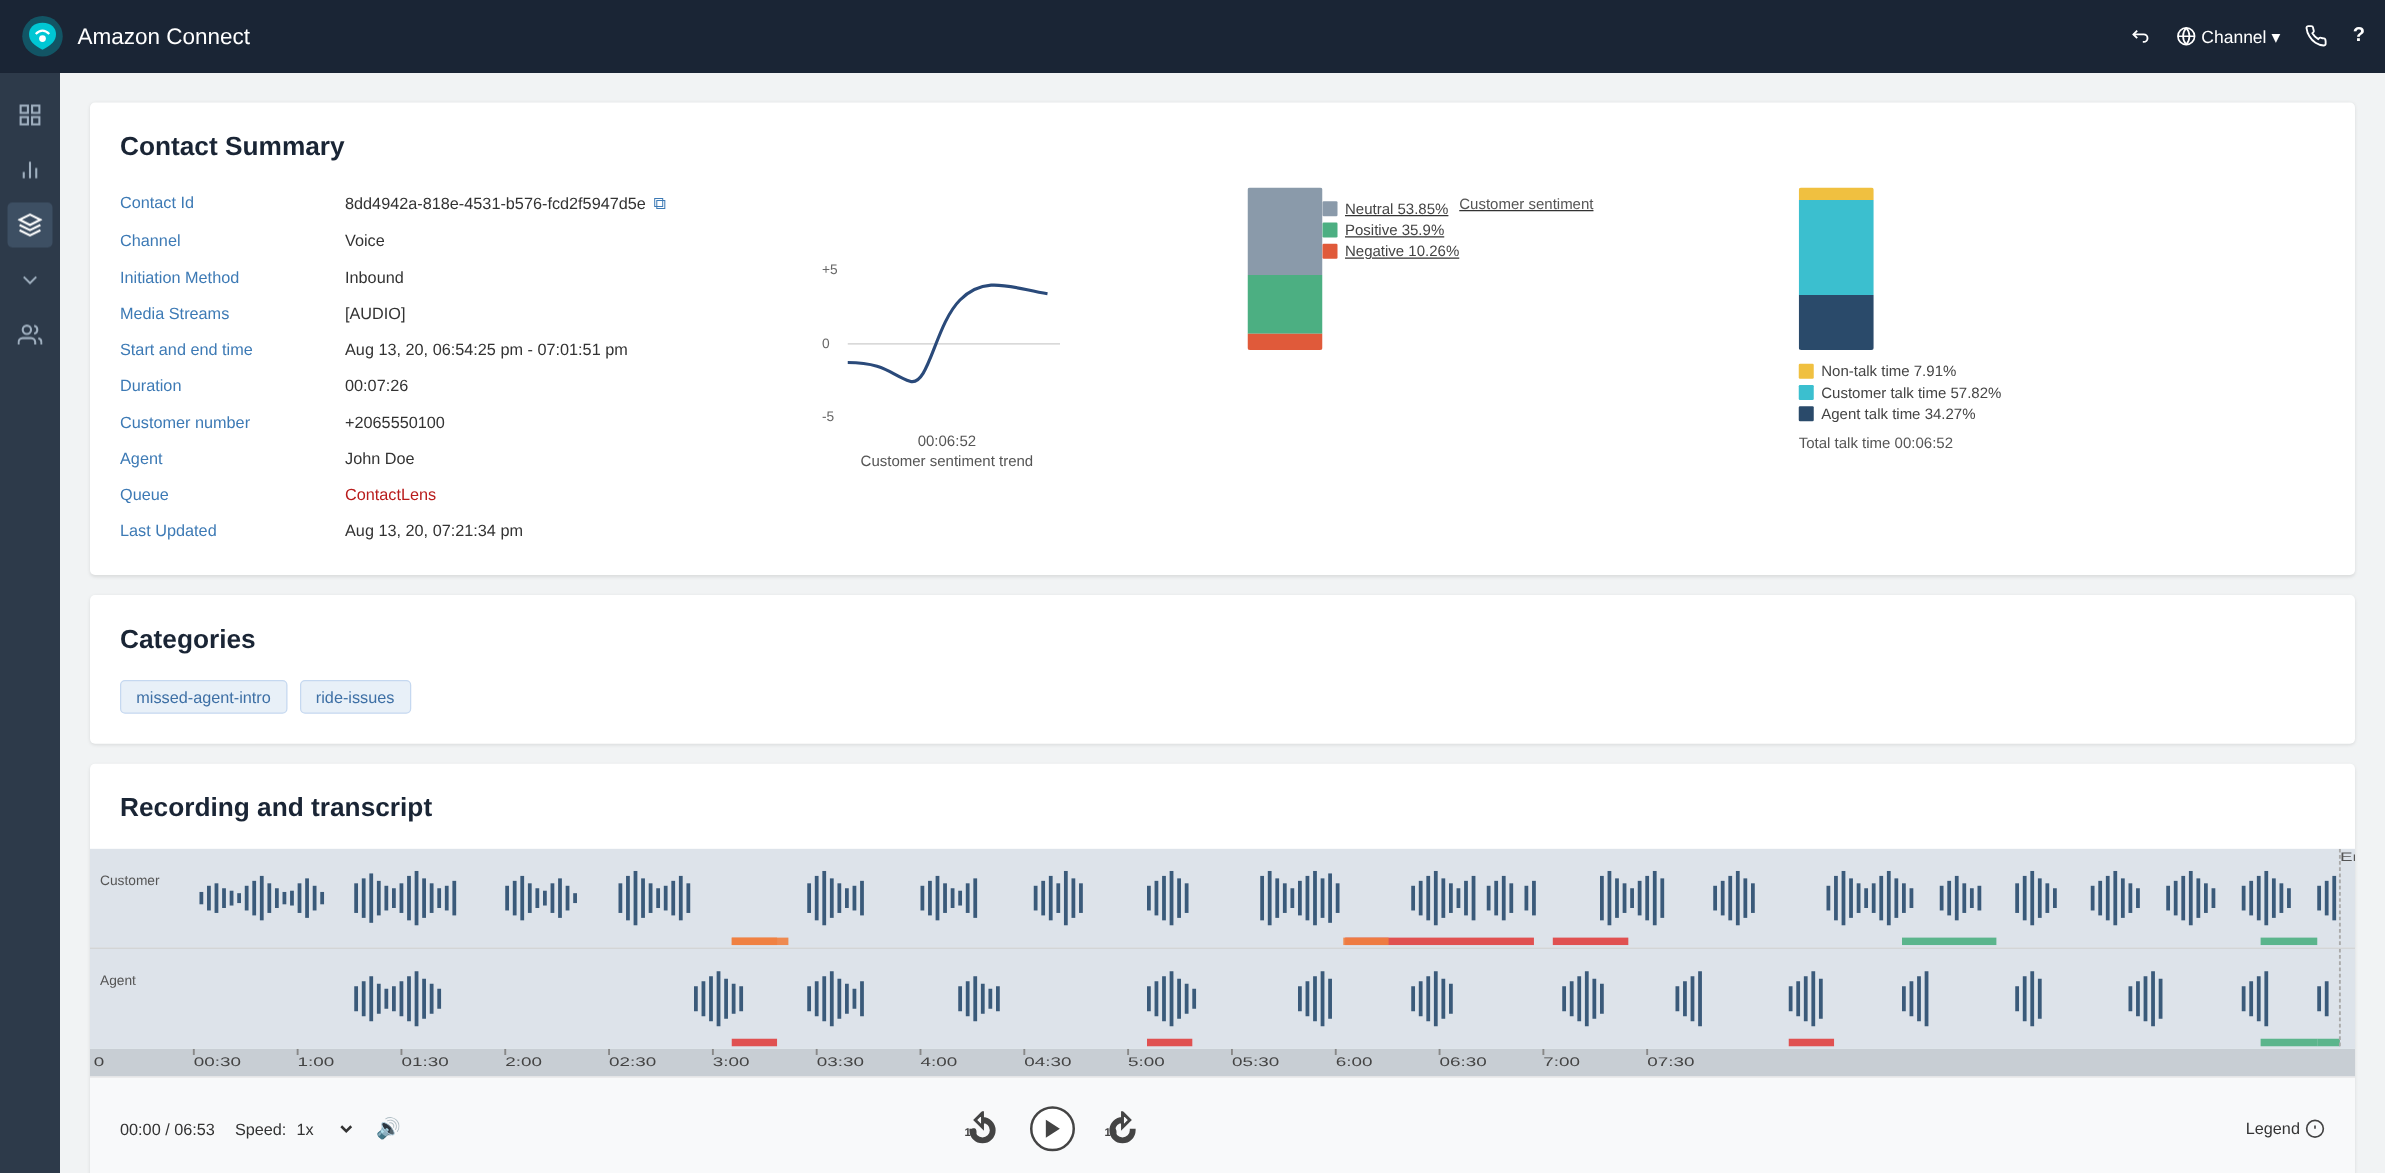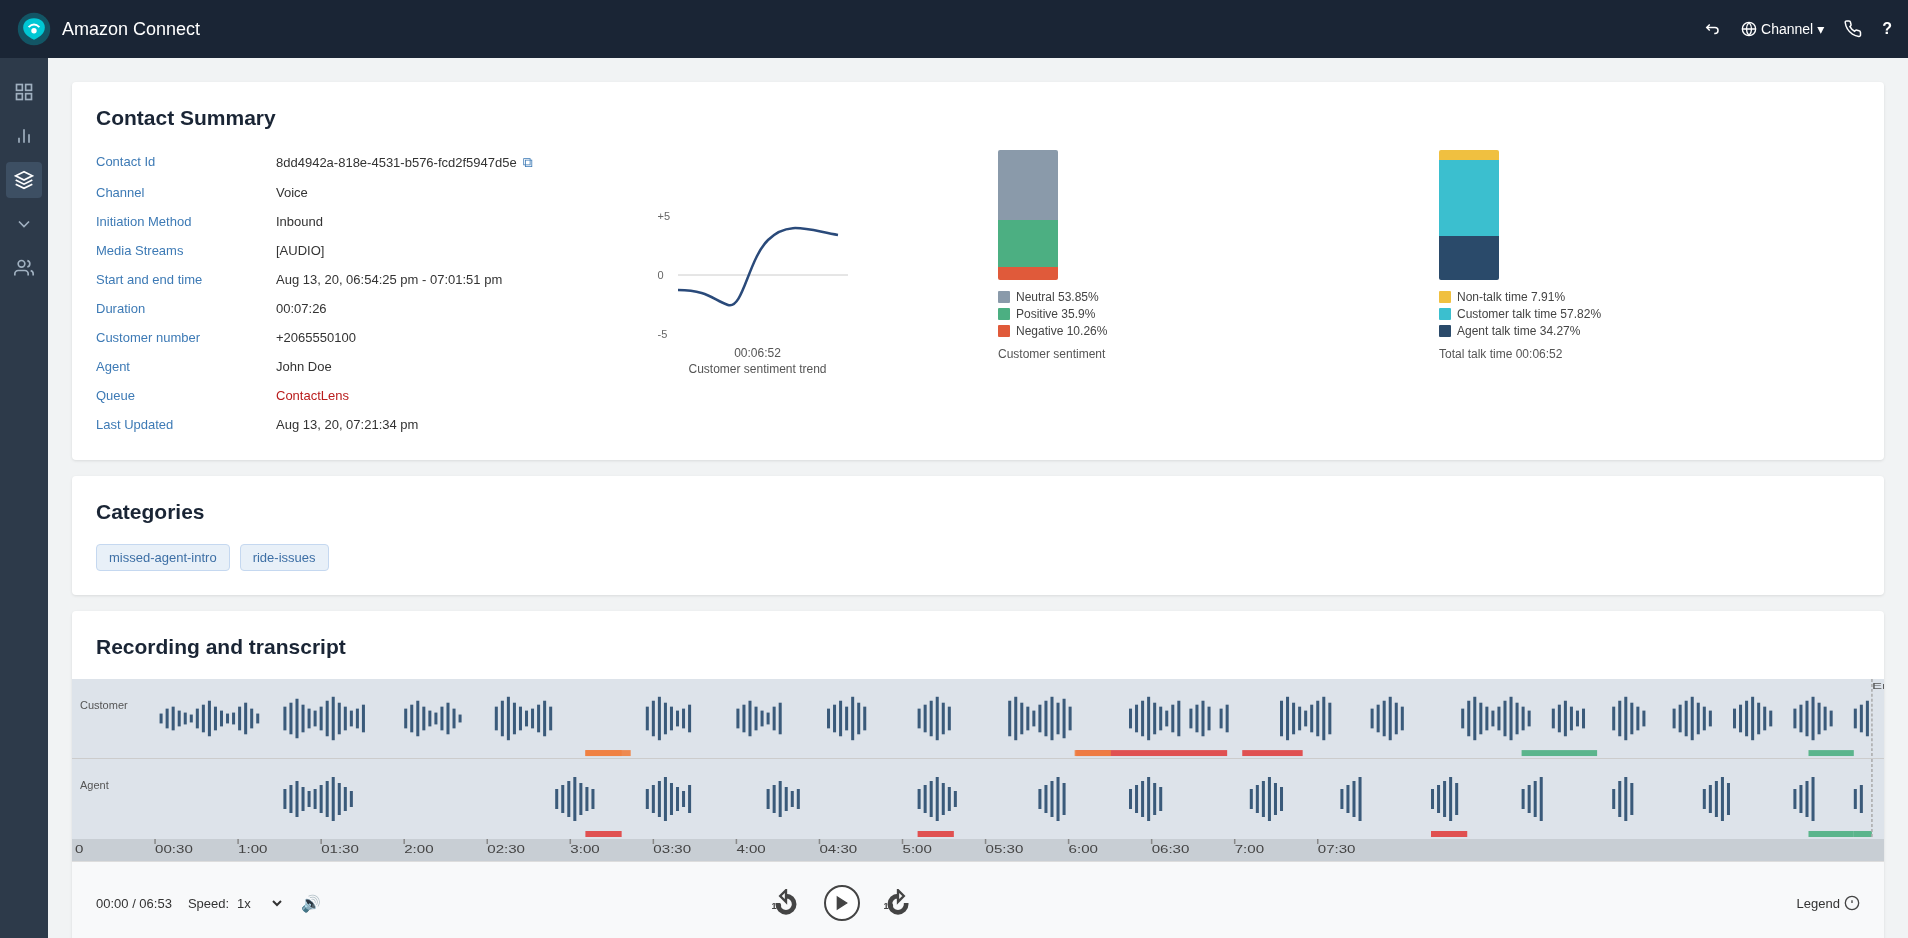--- a/index.html
+++ b/index.html
@@ -172,23 +172,24 @@
     }
     .chart-subtitle {
       font-size: 12px;
       color: #555;
       margin-top: 2px;
     }
 
     
     .sentiment-bar-area {
       display: flex;
-      flex-direction: column;
+      flex-direction: row;
       align-items: flex-start;
       padding: 0 20px;
+      text-decoration: underline;
     }
     .sentiment-bar {
       width: 60px;
       height: 130px;
       display: flex;
       flex-direction: column;
       overflow: hidden;
       border-radius: 2px;
     }
     .bar-neutral { background: #8a9aaa; }
@@ -350,21 +351,21 @@
       font-size: 22px;
       color: #444;
       display: flex;
       align-items: center;
       gap: 2px;
       font-weight: bold;
     }
     .legend-btn {
       margin-left: auto;
       display: flex;
-      align-items: center;
+      align-items: flex-start;
       gap: 4px;
       font-size: 13px;
       color: #333;
       cursor: pointer;
     }
   </style>
 </head>
 <body>
 
 <nav class="topnav">

